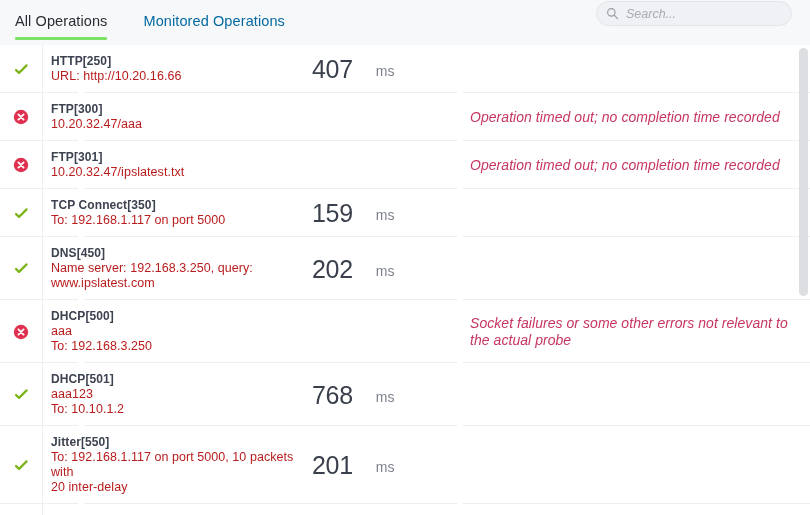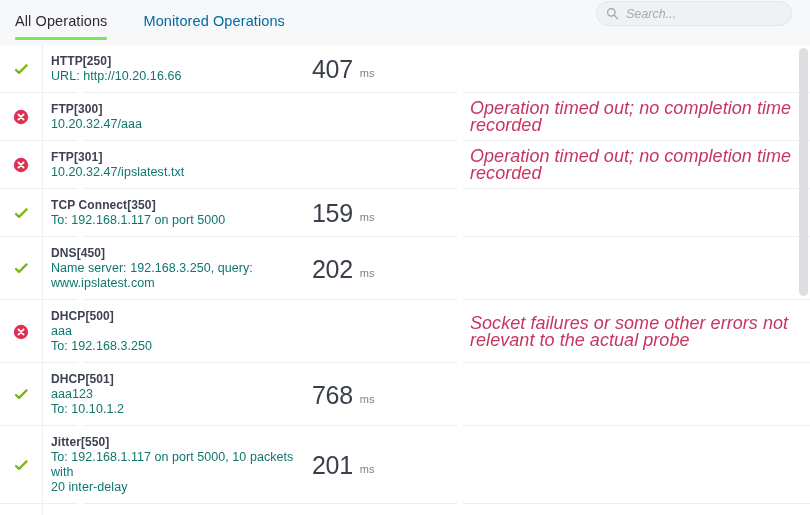--- a/index.html
+++ b/index.html
@@ -185,42 +185,42 @@
 
   .op-title {
     font-size: 12px;
     font-weight: bold;
     color: #3c4250;
     line-height: 15px;
     letter-spacing: 0.1px;
   }
   .op-detail {
     font-size: 12.5px;
-    color: #0f766e;
+    color: #b91c1c;
     line-height: 15px;
     letter-spacing: 0.05px;
   }
 
   .value-num {
     font-size: 25px;
     color: #3a3f4c;
     line-height: 26px;
     letter-spacing: -0.3px;
   }
   .value-unit {
-    font-size: 11px;
+    font-size: 14px;
     color: #7d828d;
-    margin-left: 7px;
+    margin-left: 23px;
     align-self: flex-end;
     padding-bottom: 3px;
   }
   .value-cell-inner { display: flex; }
 
   .message-text {
-    font-size: 18px;
+    font-size: 14px;
     font-style: italic;
     color: #c7365f;
     line-height: 17px;
     letter-spacing: 0.05px;
   }
 
   .icon-ok { width: 15px; height: 15px; display: block; }
   .icon-fail { width: 16px; height: 16px; display: block; }
 
   

